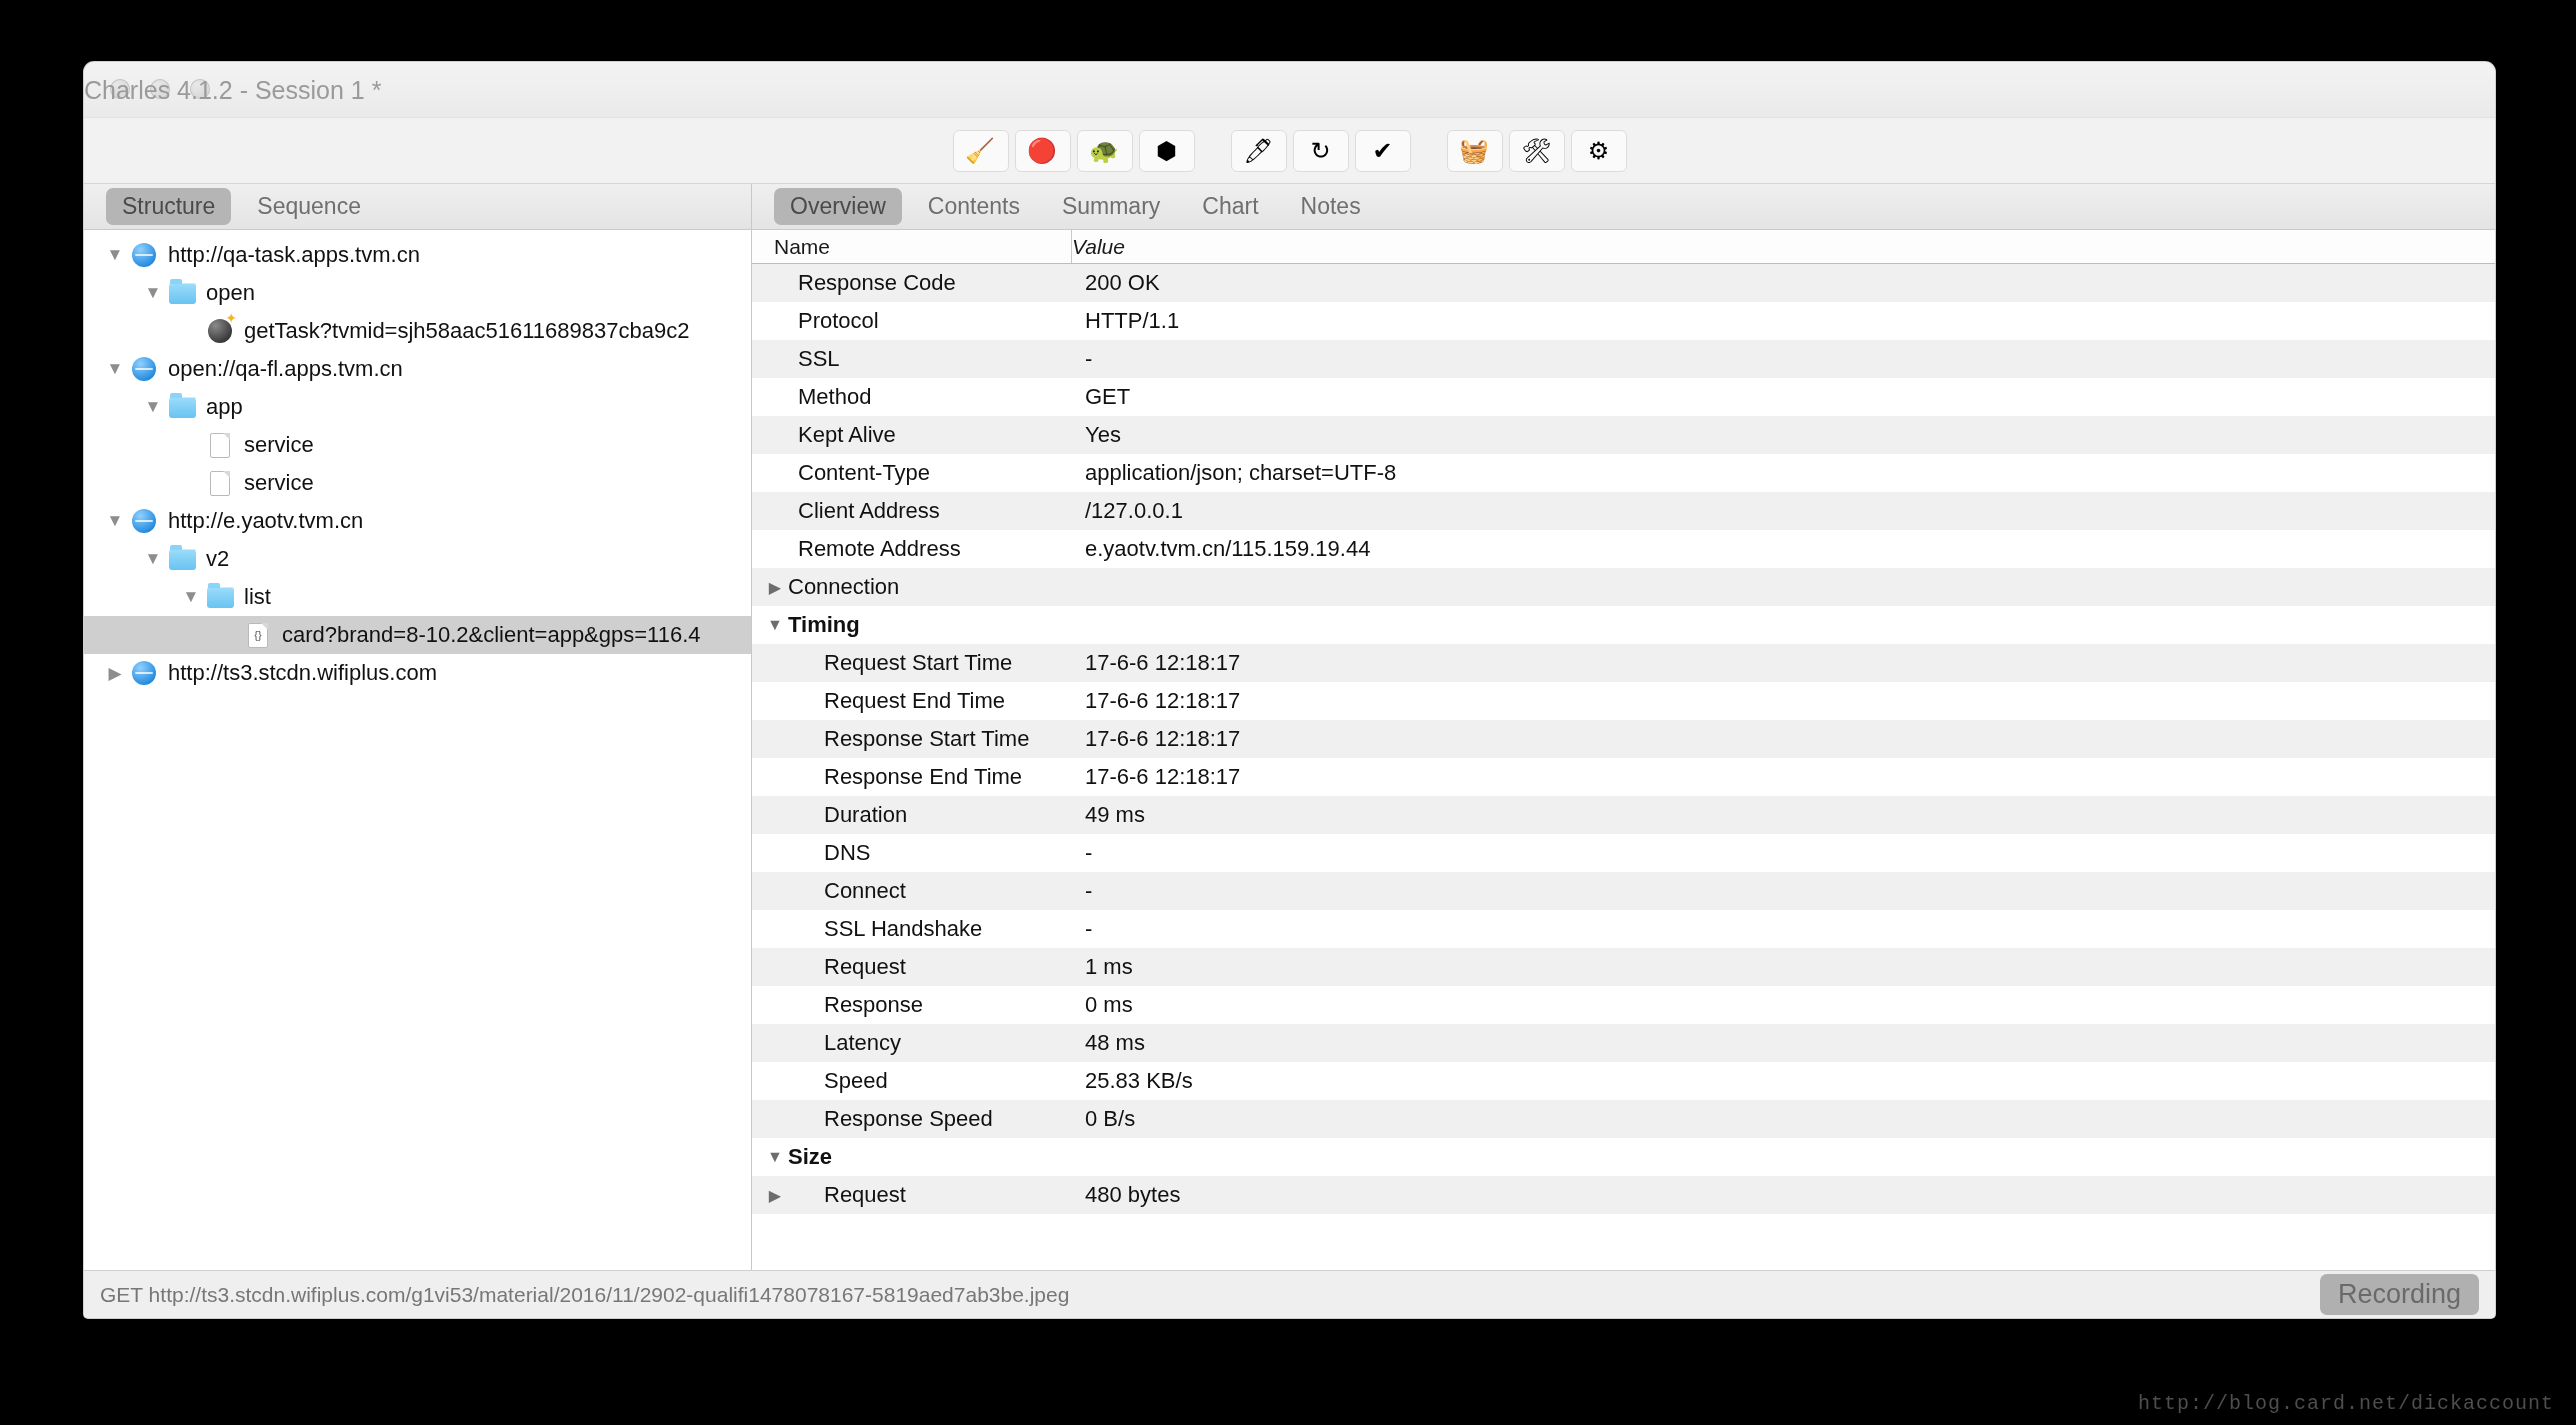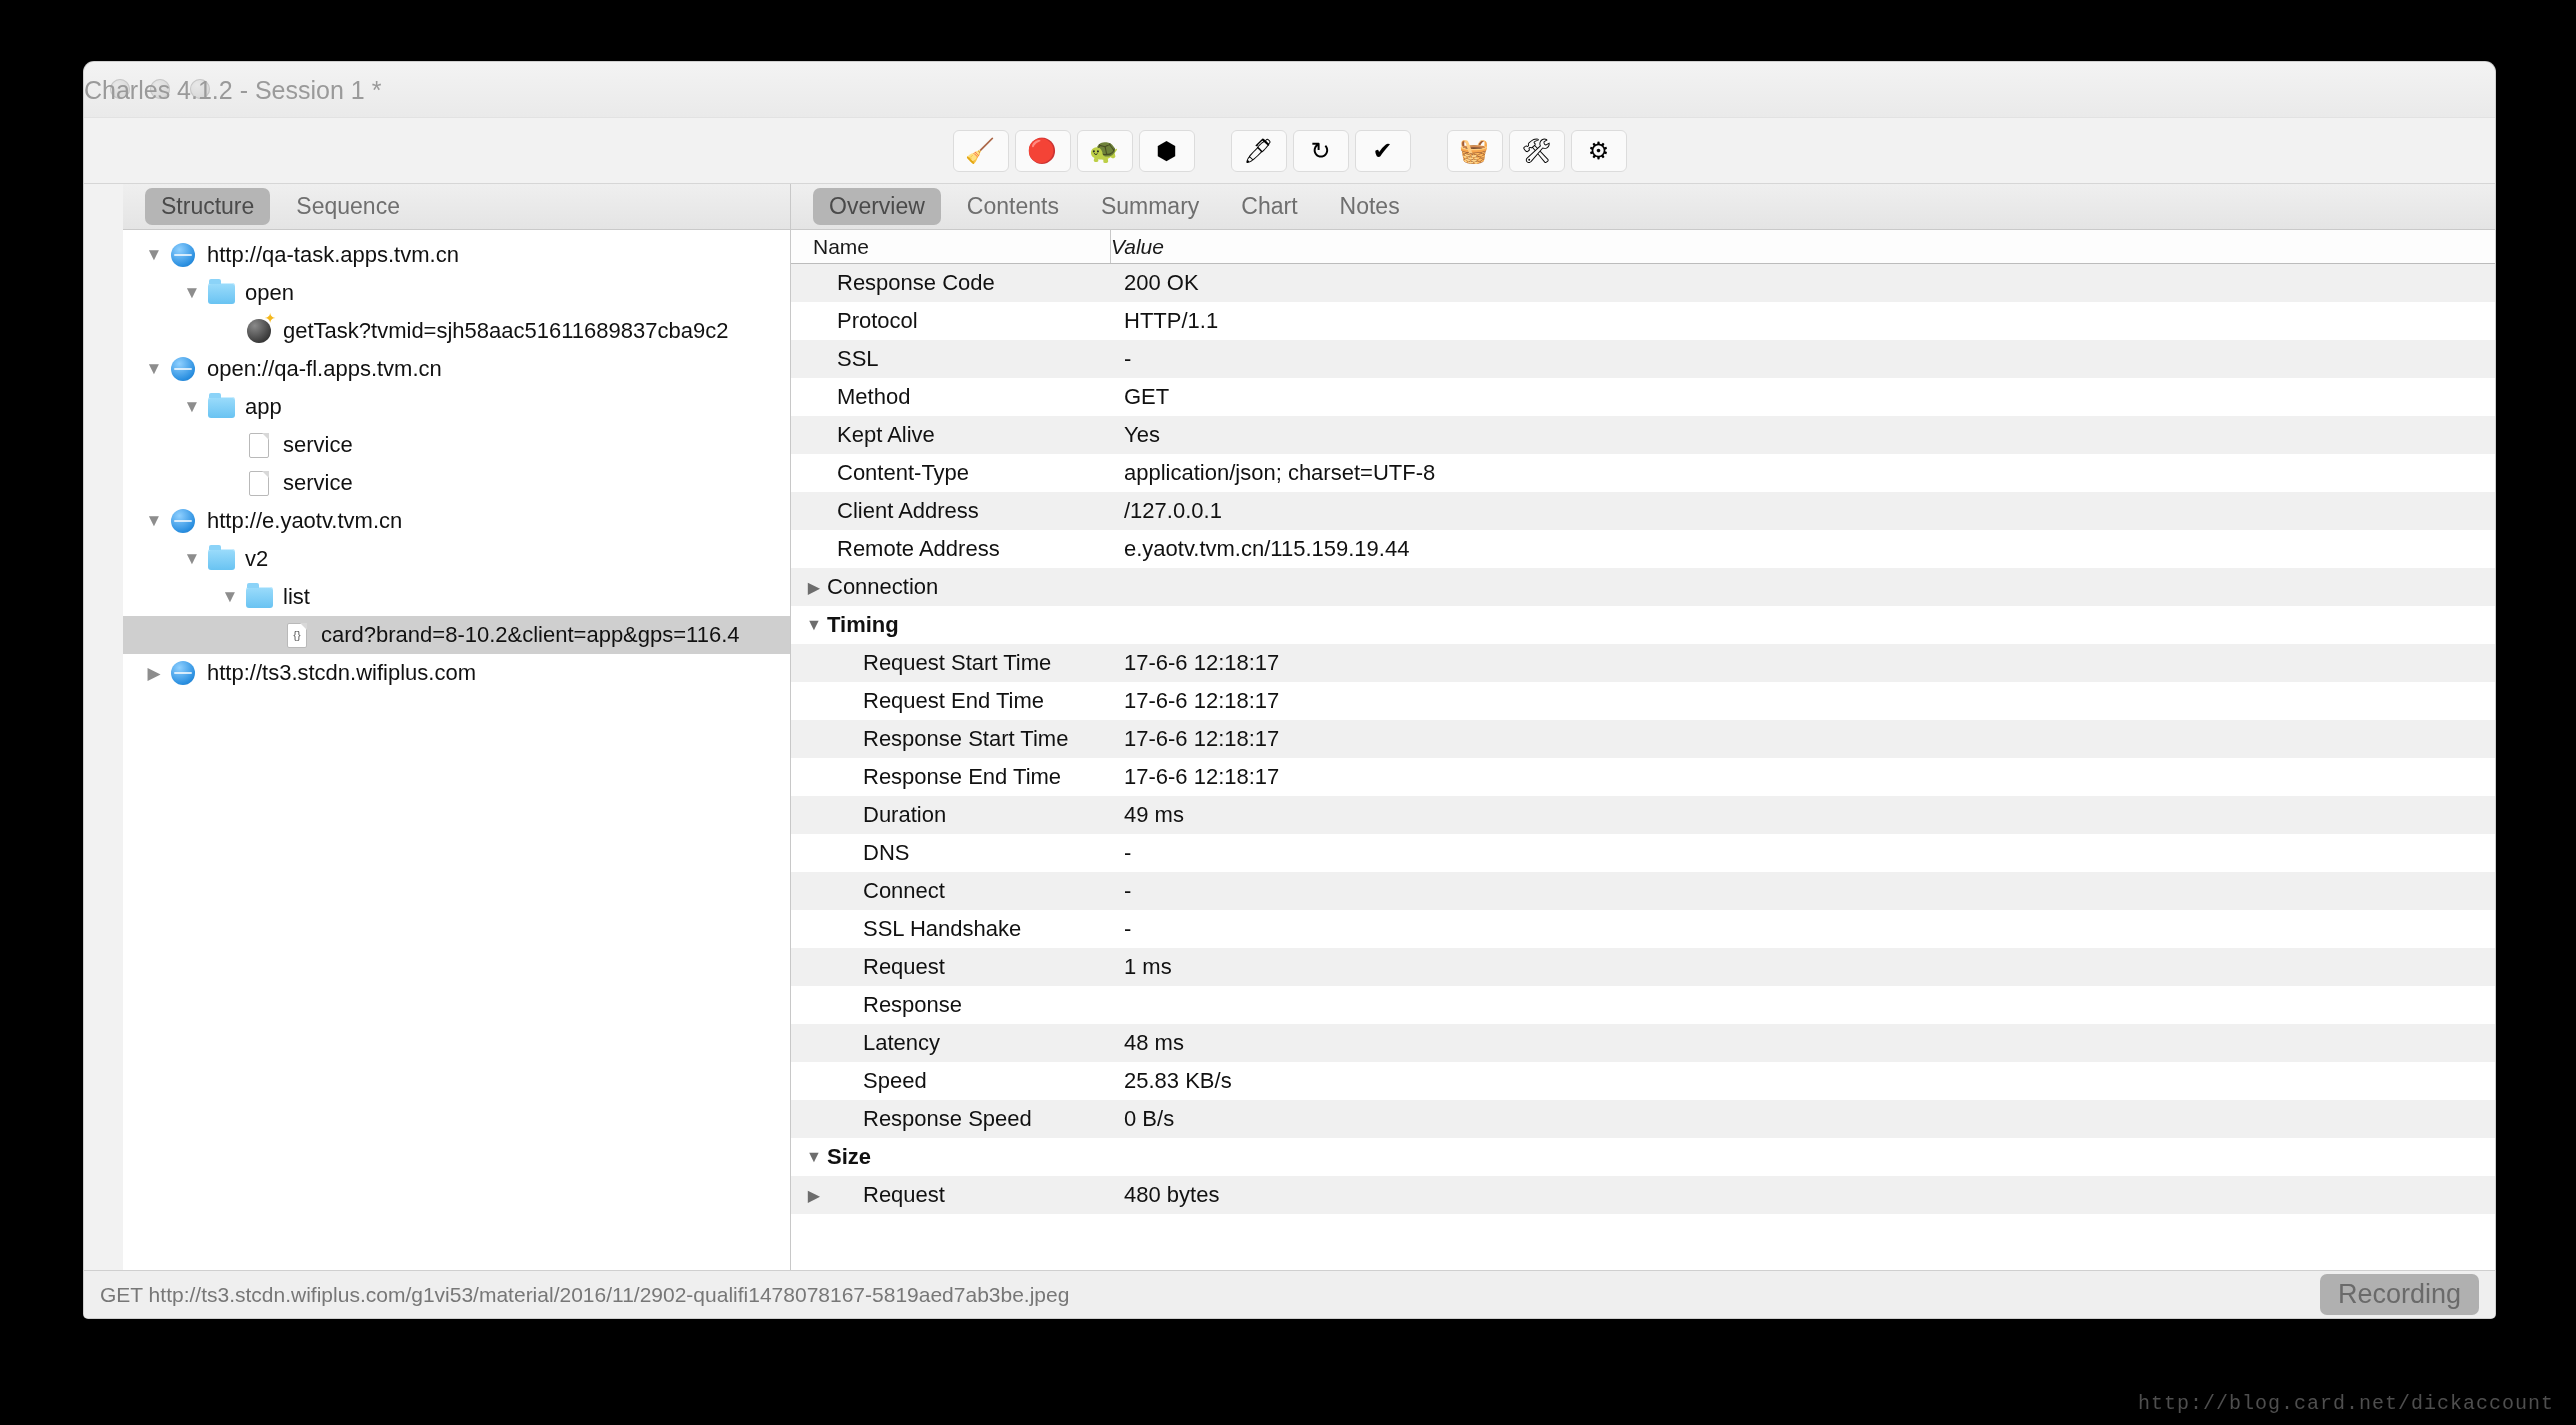--- a/index.html
+++ b/index.html
@@ -54,21 +54,21 @@
   .tbtn {
     width: 56px; height: 42px;
     background: #fafafa;
     border: 1px solid #dcdcdc;
     border-radius: 6px;
     display: flex; align-items: center; justify-content: center;
     font-size: 24px; line-height: 1;
   }
 
   
-  .body { flex: 1 1 auto; display: flex; min-height: 0; margin-left: 39px; }
+  .body { flex: 1 1 auto; display: flex; min-height: 0; }
 
   .pane-left {
     width: 668px; flex: 0 0 668px;
     display: flex; flex-direction: column;
     border-right: 1px solid #c8c8c8;
     background: #fff;
     min-height: 0;
   }
   .pane-right { flex: 1 1 auto; display: flex; flex-direction: column; min-height: 0; background:#fff; }
 
@@ -487,20 +487,21 @@
               <span class="dcaret blank">▶</span>
               <span class="dlabel ind2">Request</span>
             </div>
             <div class="dval">1 ms</div>
           </div>
           <div class="drow">
             <div class="dname">
               <span class="dcaret blank">▶</span>
               <span class="dlabel ind2">Response</span>
             </div>
+            <div class="dval">0 ms</div>
           </div>
           <div class="drow">
             <div class="dname">
               <span class="dcaret blank">▶</span>
               <span class="dlabel ind2">Latency</span>
             </div>
             <div class="dval">48 ms</div>
           </div>
           <div class="drow">
             <div class="dname">

